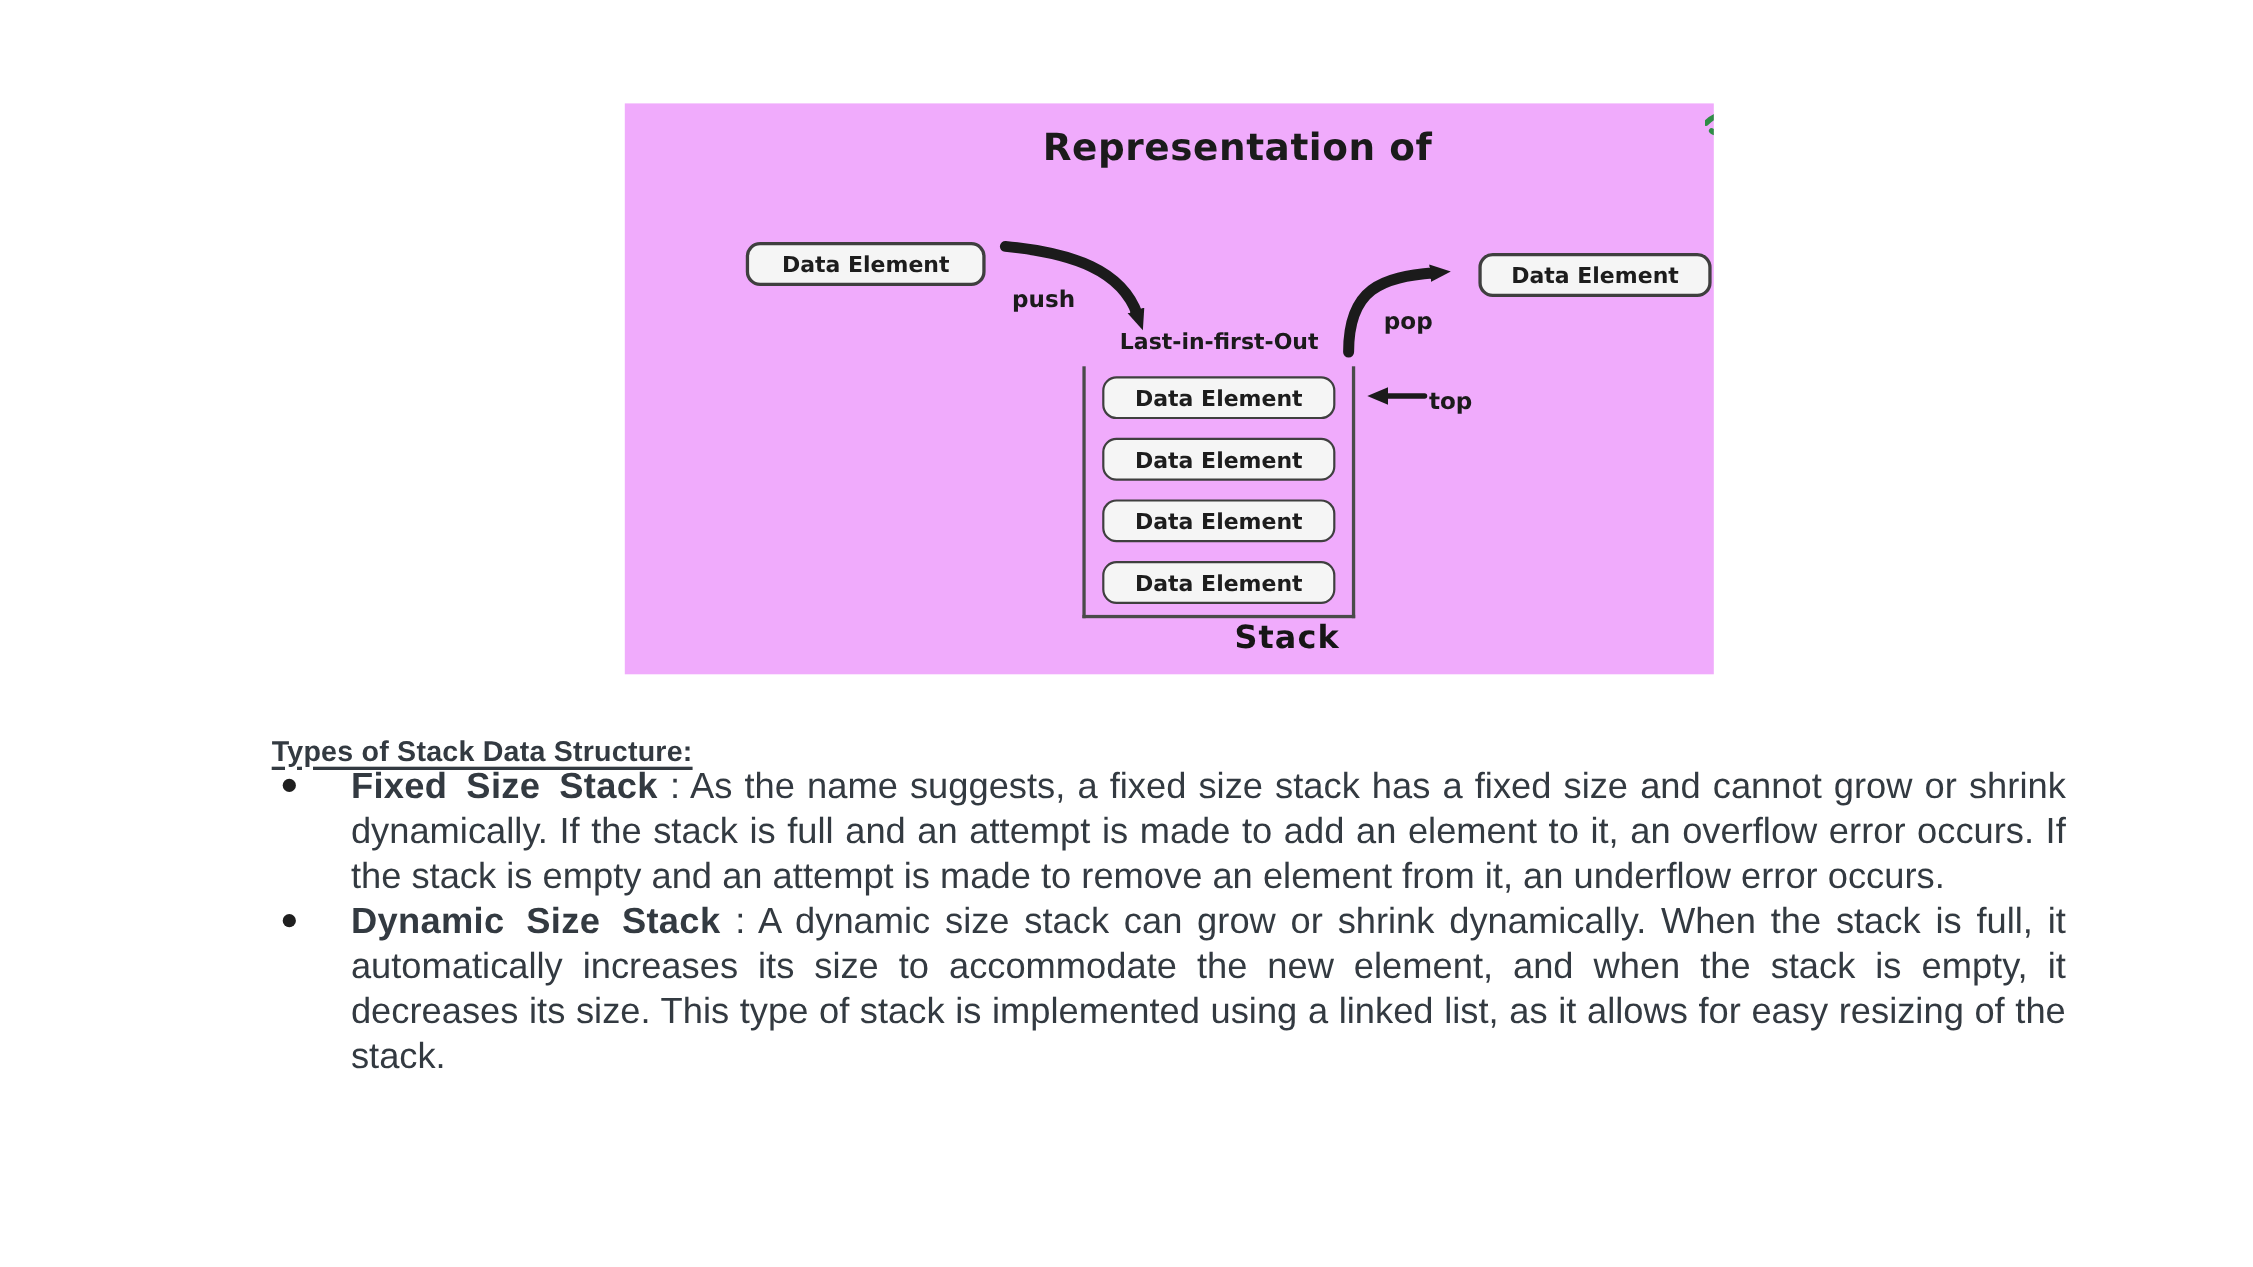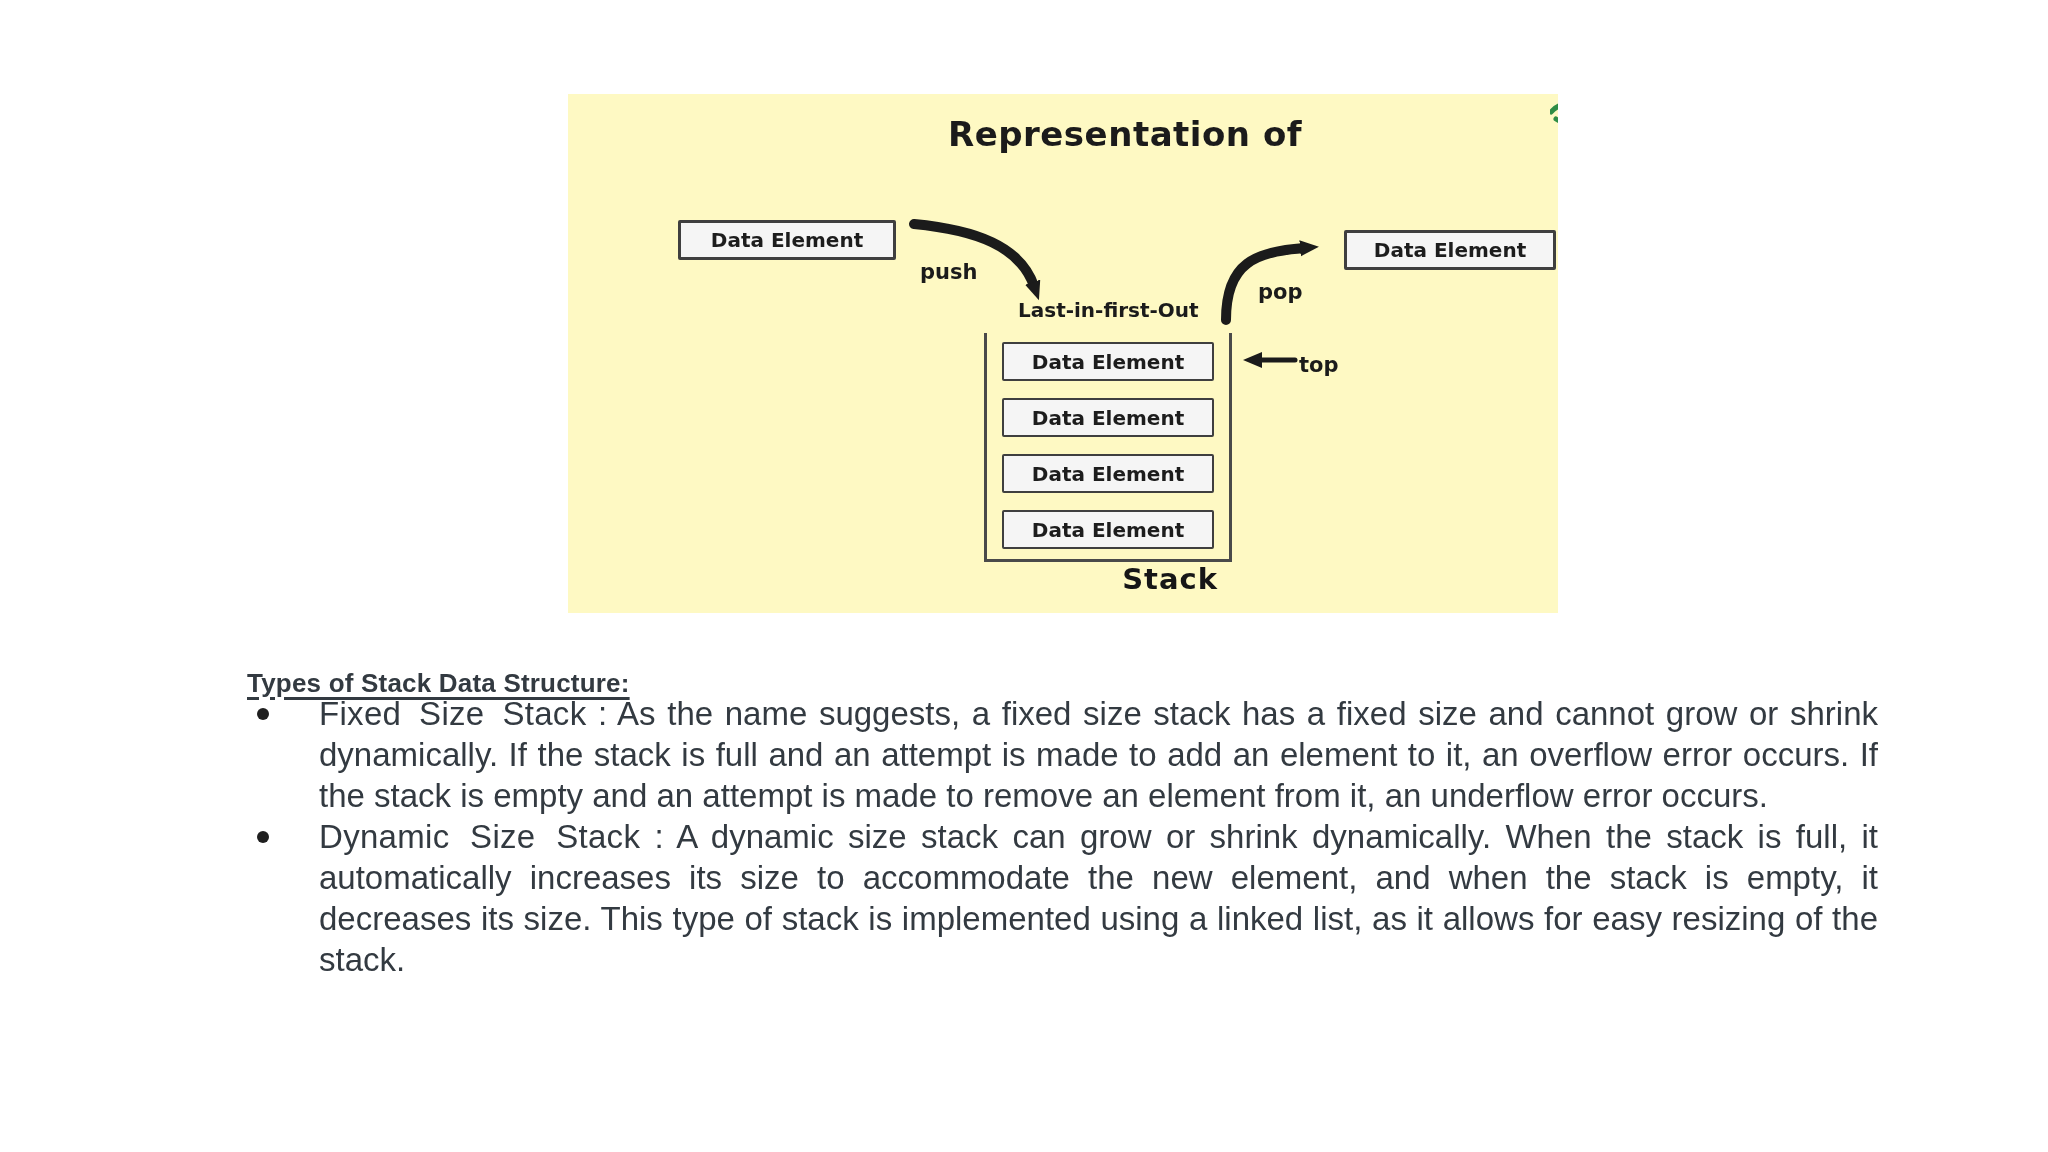--- a/index.html
+++ b/index.html
@@ -3,30 +3,30 @@
 <meta charset="utf-8">
 <style>
   html,body{margin:0;padding:0;}
   body{
     width:2048px;height:1152px;background:#ffffff;overflow:hidden;
     font-family:"Liberation Sans",sans-serif;position:relative;
   }
   
   .panel{
     position:absolute;left:568px;top:94px;width:990px;height:519px;
-    background:#fef9c3;overflow:hidden;
+    background:#f0abfc;overflow:hidden;
     font-family:"DejaVu Sans",sans-serif;color:#1d1d1d;
   }
   .dg-title{
     position:absolute;left:257px;top:22px;width:600px;text-align:center;
     font-size:34px;line-height:37px;font-weight:800;color:#1b1b1b;
     letter-spacing:.5px;
   }
   .dg-box{
-    position:absolute;height:40px;border:3px solid #3f3f3f;border-radius:2px;
+    position:absolute;height:40px;border:3px solid #3f3f3f;border-radius:13px;
     background:#f5f5f5;display:flex;align-items:center;justify-content:center;
     font-size:20px;font-weight:700;color:#1d1d1d;box-sizing:border-box;
   }
   .dg-box.in  {left:110px;top:126px;width:218px;}
   .dg-box.out {left:776px;top:136px;width:212px;}
   .dg-small-label{
     position:absolute;font-size:21px;font-weight:700;color:#1b1b1b;
   }
   .push-lbl{left:352px;top:166px;}
   .pop-lbl {left:690px;top:186px;}
@@ -61,21 +61,21 @@
   }
   ul.types li{
     position:relative;padding-left:72px;margin:0;
     font-size:33px;line-height:41px;color:#333a41;
     text-align:justify;text-justify:inter-word;
   }
   ul.types li .dot{
     position:absolute;left:10px;top:15px;width:12px;height:12px;
     border-radius:50%;background:#1f1f1f;
   }
-  ul.types li b{font-weight:400;letter-spacing:.3px;word-spacing:6px;}
+  ul.types li b{font-weight:700;letter-spacing:.3px;word-spacing:6px;}
 </style>
 </head>
 <body>
 
 <div class="panel">
 
   <div class="dg-title">
     <div>Representation of</div>
   </div>
 

